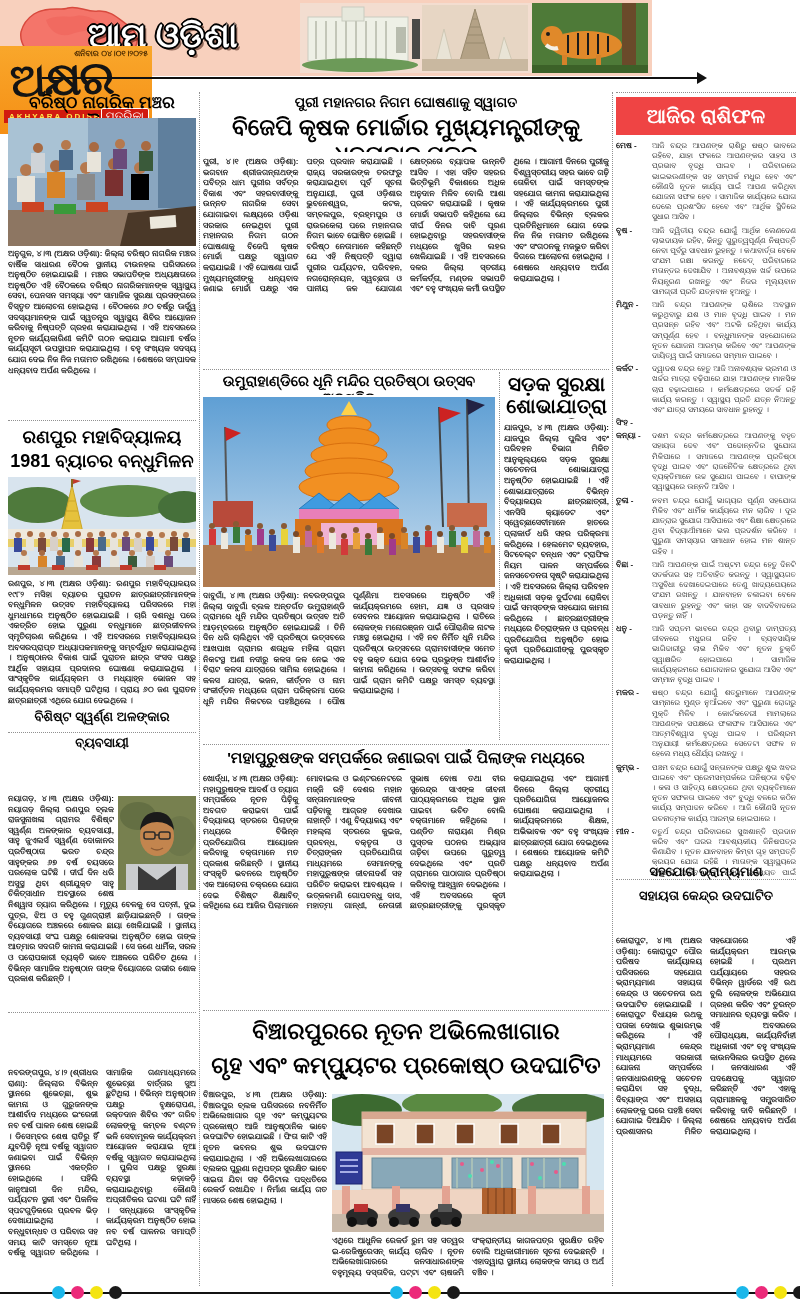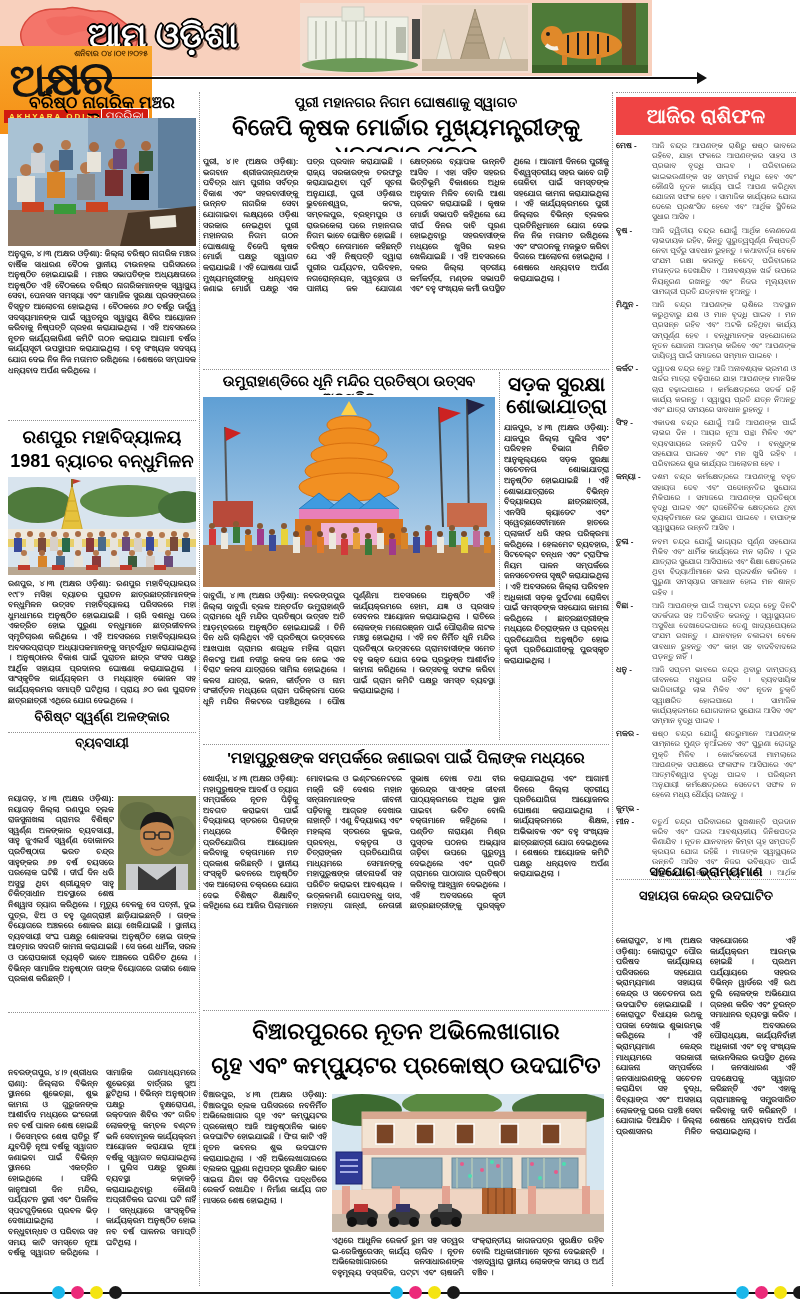--- a/index.html
+++ b/index.html
@@ -501,21 +501,20 @@
     <div class="horo-item">
       <span class="horo-sign">ମିଥୁନ -</span>
       <span class="horo-txt">ଆଜି ଚନ୍ଦ୍ର ଆପଣଙ୍କ ରାଶିରେ ଅବସ୍ଥାନ କରୁଥିବାରୁ ଯଶ ଓ ମାନ ବୃଦ୍ଧି ପାଇବ । ମନ ପ୍ରସନ୍ନ ରହିବ ଏବଂ ଅଟକି ରହିଥିବା କାର୍ଯ୍ୟ ସମ୍ପୂର୍ଣ୍ଣ ହେବ । ବନ୍ଧୁମାନଙ୍କ ସହଯୋଗରେ ନୂତନ ଯୋଜନା ଆରମ୍ଭ କରିବେ ଏବଂ ଆପଣଙ୍କ ଦାୟିତ୍ୱ ପାଇଁ ସମାଜରେ ସମ୍ମାନ ପାଇବେ ।</span>
     </div>
     <div class="horo-item">
       <span class="horo-sign">କର୍କଟ -</span>
       <span class="horo-txt">ଦ୍ୱାଦଶ ଚନ୍ଦ୍ର ହେତୁ ଆଜି ଅନାବଶ୍ୟକ ଭ୍ରମଣ ଓ ଖର୍ଚ୍ଚର ମାତ୍ରା ବଢ଼ିପାରେ ଯାହା ଆପଣଙ୍କ ମାନସିକ ଚାପ ବଢ଼ାଇପାରେ । କର୍ମକ୍ଷେତ୍ରରେ ସତର୍କ ରହି କାର୍ଯ୍ୟ କରନ୍ତୁ । ସ୍ୱାସ୍ଥ୍ୟ ପ୍ରତି ଯତ୍ନ ନିଅନ୍ତୁ ଏବଂ ଯାତ୍ରା ସମୟରେ ସାବଧାନ ରୁହନ୍ତୁ ।</span>
     </div>
     <div class="horo-item">
       <span class="horo-sign">ସିଂହ -</span>
-      <span class="horo-txt">ଏକାଦଶ ଚନ୍ଦ୍ର ଯୋଗୁଁ ଆଜି ଆପଣଙ୍କ ପାଇଁ ଲାଭର ଦିନ । ଆୟର ନୂଆ ପନ୍ଥା ମିଳିବ ଏବଂ ବ୍ୟବସାୟରେ ଉନ୍ନତି ଘଟିବ । ବନ୍ଧୁଙ୍କ ସହଯୋଗ ପାଇବେ ଏବଂ ମନ ଖୁସି ରହିବ । ପରିବାରରେ ଶୁଭ କାର୍ଯ୍ୟର ଆଲୋଚନା ହେବ ।</span>
     </div>
     <div class="horo-item">
       <span class="horo-sign">କନ୍ୟା -</span>
       <span class="horo-txt">ଦଶମ ଚନ୍ଦ୍ର କର୍ମକ୍ଷେତ୍ରରେ ଆପଣଙ୍କୁ ବହୁତ ସହାୟତା ଦେବ ଏବଂ ପଦୋନ୍ନତିର ସୁଯୋଗ ମିଳିପାରେ । ସମାଜରେ ଆପଣଙ୍କ ପ୍ରତିଷ୍ଠା ବୃଦ୍ଧି ପାଇବ ଏବଂ ରାଜନୈତିକ କ୍ଷେତ୍ରରେ ଥିବା ବ୍ୟକ୍ତିମାନେ ଉଚ୍ଚ ସୁଯୋଗ ପାଇବେ । ବାପାଙ୍କ ସ୍ୱାସ୍ଥ୍ୟରେ ଉନ୍ନତି ଆସିବ ।</span>
     </div>
     <div class="horo-item">
       <span class="horo-sign">ତୁଳା -</span>
       <span class="horo-txt">ନବମ ଚନ୍ଦ୍ର ଯୋଗୁଁ ଭାଗ୍ୟର ପୂର୍ଣ୍ଣ ସହଯୋଗ ମିଳିବ ଏବଂ ଧାର୍ମିକ କାର୍ଯ୍ୟରେ ମନ ଲାଗିବ । ଦୂର ଯାତ୍ରାର ସୁଯୋଗ ଆସିପାରେ ଏବଂ ଶିକ୍ଷା କ୍ଷେତ୍ରରେ ଥିବା ବିଦ୍ୟାର୍ଥୀମାନେ ଭଲ ପ୍ରଦର୍ଶନ କରିବେ । ପୁରୁଣା ସମସ୍ୟାର ସମାଧାନ ହୋଇ ମନ ଶାନ୍ତ ରହିବ ।</span>
     </div>
     <div class="horo-item">
@@ -525,20 +524,21 @@
     <div class="horo-item">
       <span class="horo-sign">ଧନୁ -</span>
       <span class="horo-txt">ଆଜି ସପ୍ତମ ଭାବରେ ଚନ୍ଦ୍ର ଥିବାରୁ ଦାମ୍ପତ୍ୟ ଜୀବନରେ ମଧୁରତା ରହିବ । ବ୍ୟବସାୟିକ ଭାଗିଦାରୀରୁ ଲାଭ ମିଳିବ ଏବଂ ନୂତନ ଚୁକ୍ତି ସ୍ୱାକ୍ଷରିତ ହୋଇପାରେ । ସାମାଜିକ କାର୍ଯ୍ୟକ୍ରମରେ ଯୋଗଦାନର ସୁଯୋଗ ଆସିବ ଏବଂ ସମ୍ମାନ ବୃଦ୍ଧି ପାଇବ ।</span>
     </div>
     <div class="horo-item">
       <span class="horo-sign">ମକର -</span>
       <span class="horo-txt">ଷଷ୍ଠ ଚନ୍ଦ୍ର ଯୋଗୁଁ ଶତ୍ରୁମାନେ ଆପଣଙ୍କ ସାମ୍ନାରେ ମୁଣ୍ଡ ନୁଆଁଇବେ ଏବଂ ପୁରୁଣା ରୋଗରୁ ମୁକ୍ତି ମିଳିବ । କୋର୍ଟକଚେରୀ ମାମଲାରେ ଆପଣଙ୍କ ସପକ୍ଷରେ ଫଳାଫଳ ଆସିପାରେ ଏବଂ ଆତ୍ମବିଶ୍ୱାସ ବୃଦ୍ଧି ପାଇବ । ପରିଶ୍ରମ ଅନୁଯାୟୀ କର୍ମକ୍ଷେତ୍ରରେ ସେତେଟା ସଫଳ ନ ହେଲେ ମଧ୍ୟ ଧୈର୍ଯ୍ୟ ରଖନ୍ତୁ ।</span>
     </div>
     <div class="horo-item">
       <span class="horo-sign">କୁମ୍ଭ -</span>
+      <span class="horo-txt">ପଞ୍ଚମ ଚନ୍ଦ୍ର ଯୋଗୁଁ ସନ୍ତାନଙ୍କ ପକ୍ଷରୁ ଶୁଭ ଖବର ପାଇବେ ଏବଂ ପ୍ରେମସମ୍ପର୍କରେ ଘନିଷ୍ଠତା ବଢ଼ିବ । କଳା ଓ ସାହିତ୍ୟ କ୍ଷେତ୍ରରେ ଥିବା ବ୍ୟକ୍ତିମାନେ ନୂତନ ସଫଳତା ପାଇବେ ଏବଂ ବୁଦ୍ଧି ବଳରେ କଠିନ କାର୍ଯ୍ୟ ସମ୍ପାଦନ କରିବେ । ଆଜି କୌଣସି ନୂତନ ରଚନାତ୍ମକ କାର୍ଯ୍ୟ ଆରମ୍ଭ ହୋଇପାରେ ।</span>
     </div>
     <div class="horo-item">
       <span class="horo-sign">ମୀନ -</span>
       <span class="horo-txt">ଚତୁର୍ଥ ଚନ୍ଦ୍ର ପରିବାରରେ ସୁଖଶାନ୍ତି ପ୍ରଦାନ କରିବ ଏବଂ ଘରର ଆବଶ୍ୟକୀୟ ଜିନିଷପତ୍ର କିଣାଯିବ । ନୂତନ ଯାନବାହନ କିମ୍ବା ଗୃହ ସମ୍ପତ୍ତି କ୍ରୟର ଯୋଗ ରହିଛି । ମାତାଙ୍କ ସ୍ୱାସ୍ଥ୍ୟରେ ଉନ୍ନତି ଆସିବ ଏବଂ ନିଜର ଭବିଷ୍ୟତ ପାଇଁ କରାଯାଇଥିବା ଯୋଜନା ସଫଳ ହେବ । ଆର୍ଥିକ ଦିଗରୁ ଦିନଟି ଭଲ ରହିବ ।</span>
     </div>
   </div>
 
   <div class="sep-h" style="left:616px;top:879px;width:180px;"></div>
 
   <div class="abs hl" style="left:616px;top:860px;width:180px;height:48px;font-size:13px;line-height:24px;">ସହଯୋଗ ଭ୍ରାମ୍ୟମାଣ

